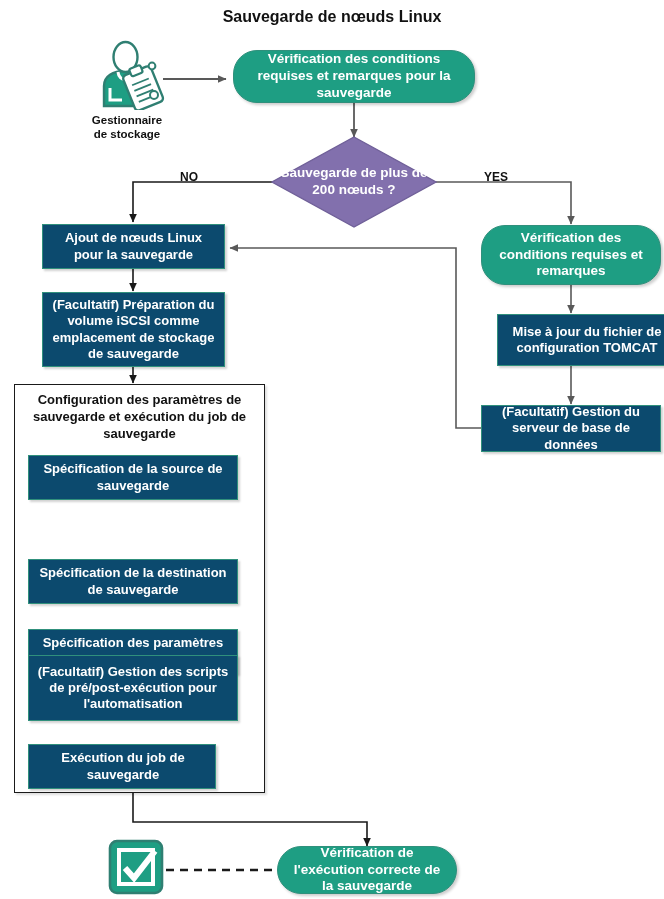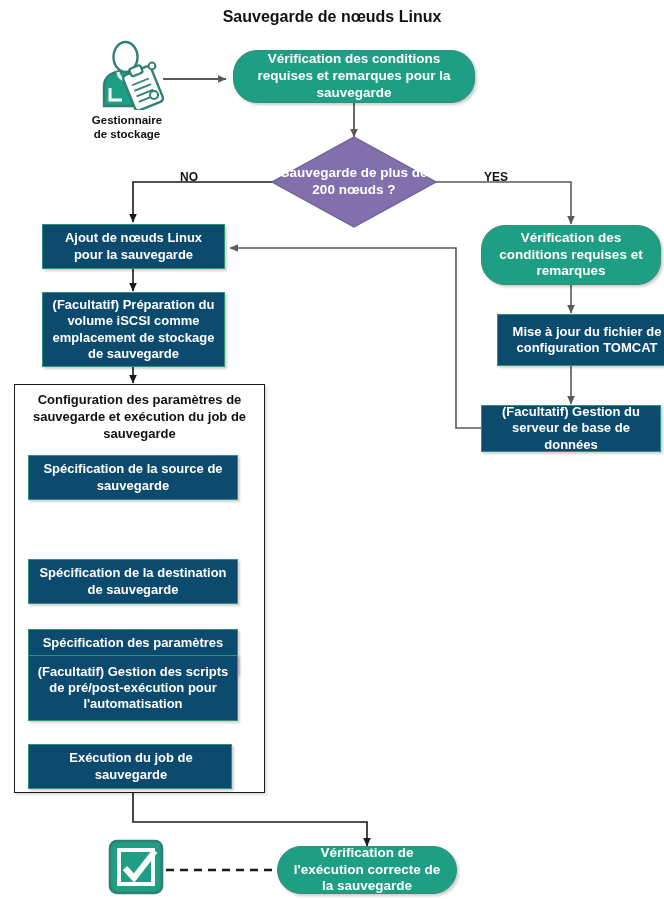--- a/index.html
+++ b/index.html
@@ -207,21 +207,21 @@
 
   <div class="node proc" style="left:42px; top:292px; width:183px; height:75px;">(Facultatif) Préparation du volume iSCSI comme emplacement de stockage de sauvegarde</div>
 
   <div class="group-box" style="left:14px; top:384px; width:251px; height:409px;"></div>
   <div class="group-title" style="left:20px; top:392px; width:239px;">Configuration des paramètres de sauvegarde et exécution du job de sauvegarde</div>
 
   <div class="node proc" style="left:28px; top:455px; width:210px; height:45px;">Spécification de la source de sauvegarde</div>
   <div class="node proc" style="left:28px; top:523px; width:210px; height:45px;margin-top:36px;">Spécification de la destination de sauvegarde</div>
   <div class="node proc" style="left:28px; top:589px; width:210px; height:45px;margin-top:40px;">Spécification des paramètres avancés</div>
   <div class="node proc" style="left:28px; top:655px; width:210px; height:66px;">(Facultatif) Gestion des scripts de pré/post-exécution pour l'automatisation</div>
-  <div class="node proc" style="left:28px; top:744px; width:204px; height:45px;padding-left:8px;">Exécution du job de sauvegarde</div>
+  <div class="node proc" style="left:28px; top:744px; width:188px; height:45px;padding-left:8px;">Exécution du job de sauvegarde</div>
 
   <div class="node term" style="left:481px; top:225px; width:180px; height:60px;">Vérification des conditions requises et remarques</div>
   <div class="node proc" style="left:481px; top:314px; width:180px; height:52px;margin-left:16px;">Mise à jour du fichier de configuration TOMCAT</div>
   <div class="node proc" style="left:481px; top:405px; width:180px; height:47px;">(Facultatif) Gestion du serveur de base de données</div>
 
   <div class="icon-box" style="left:107px; top:838px; width:60px; height:60px;">
     <svg width="60" height="60" viewBox="0 0 60 60" xmlns="http://www.w3.org/2000/svg">
       <rect x="3" y="3" width="52" height="52" rx="7" fill="#1e9e83" stroke="#2f7f72" stroke-width="2.6"></rect>
       <rect x="12" y="12" width="34" height="34" fill="none" stroke="#ffffff" stroke-width="4"></rect>
       <path d="M18,30 L27,40 L48,13" fill="none" stroke="#ffffff" stroke-width="6" stroke-linecap="butt" stroke-linejoin="miter"></path>

